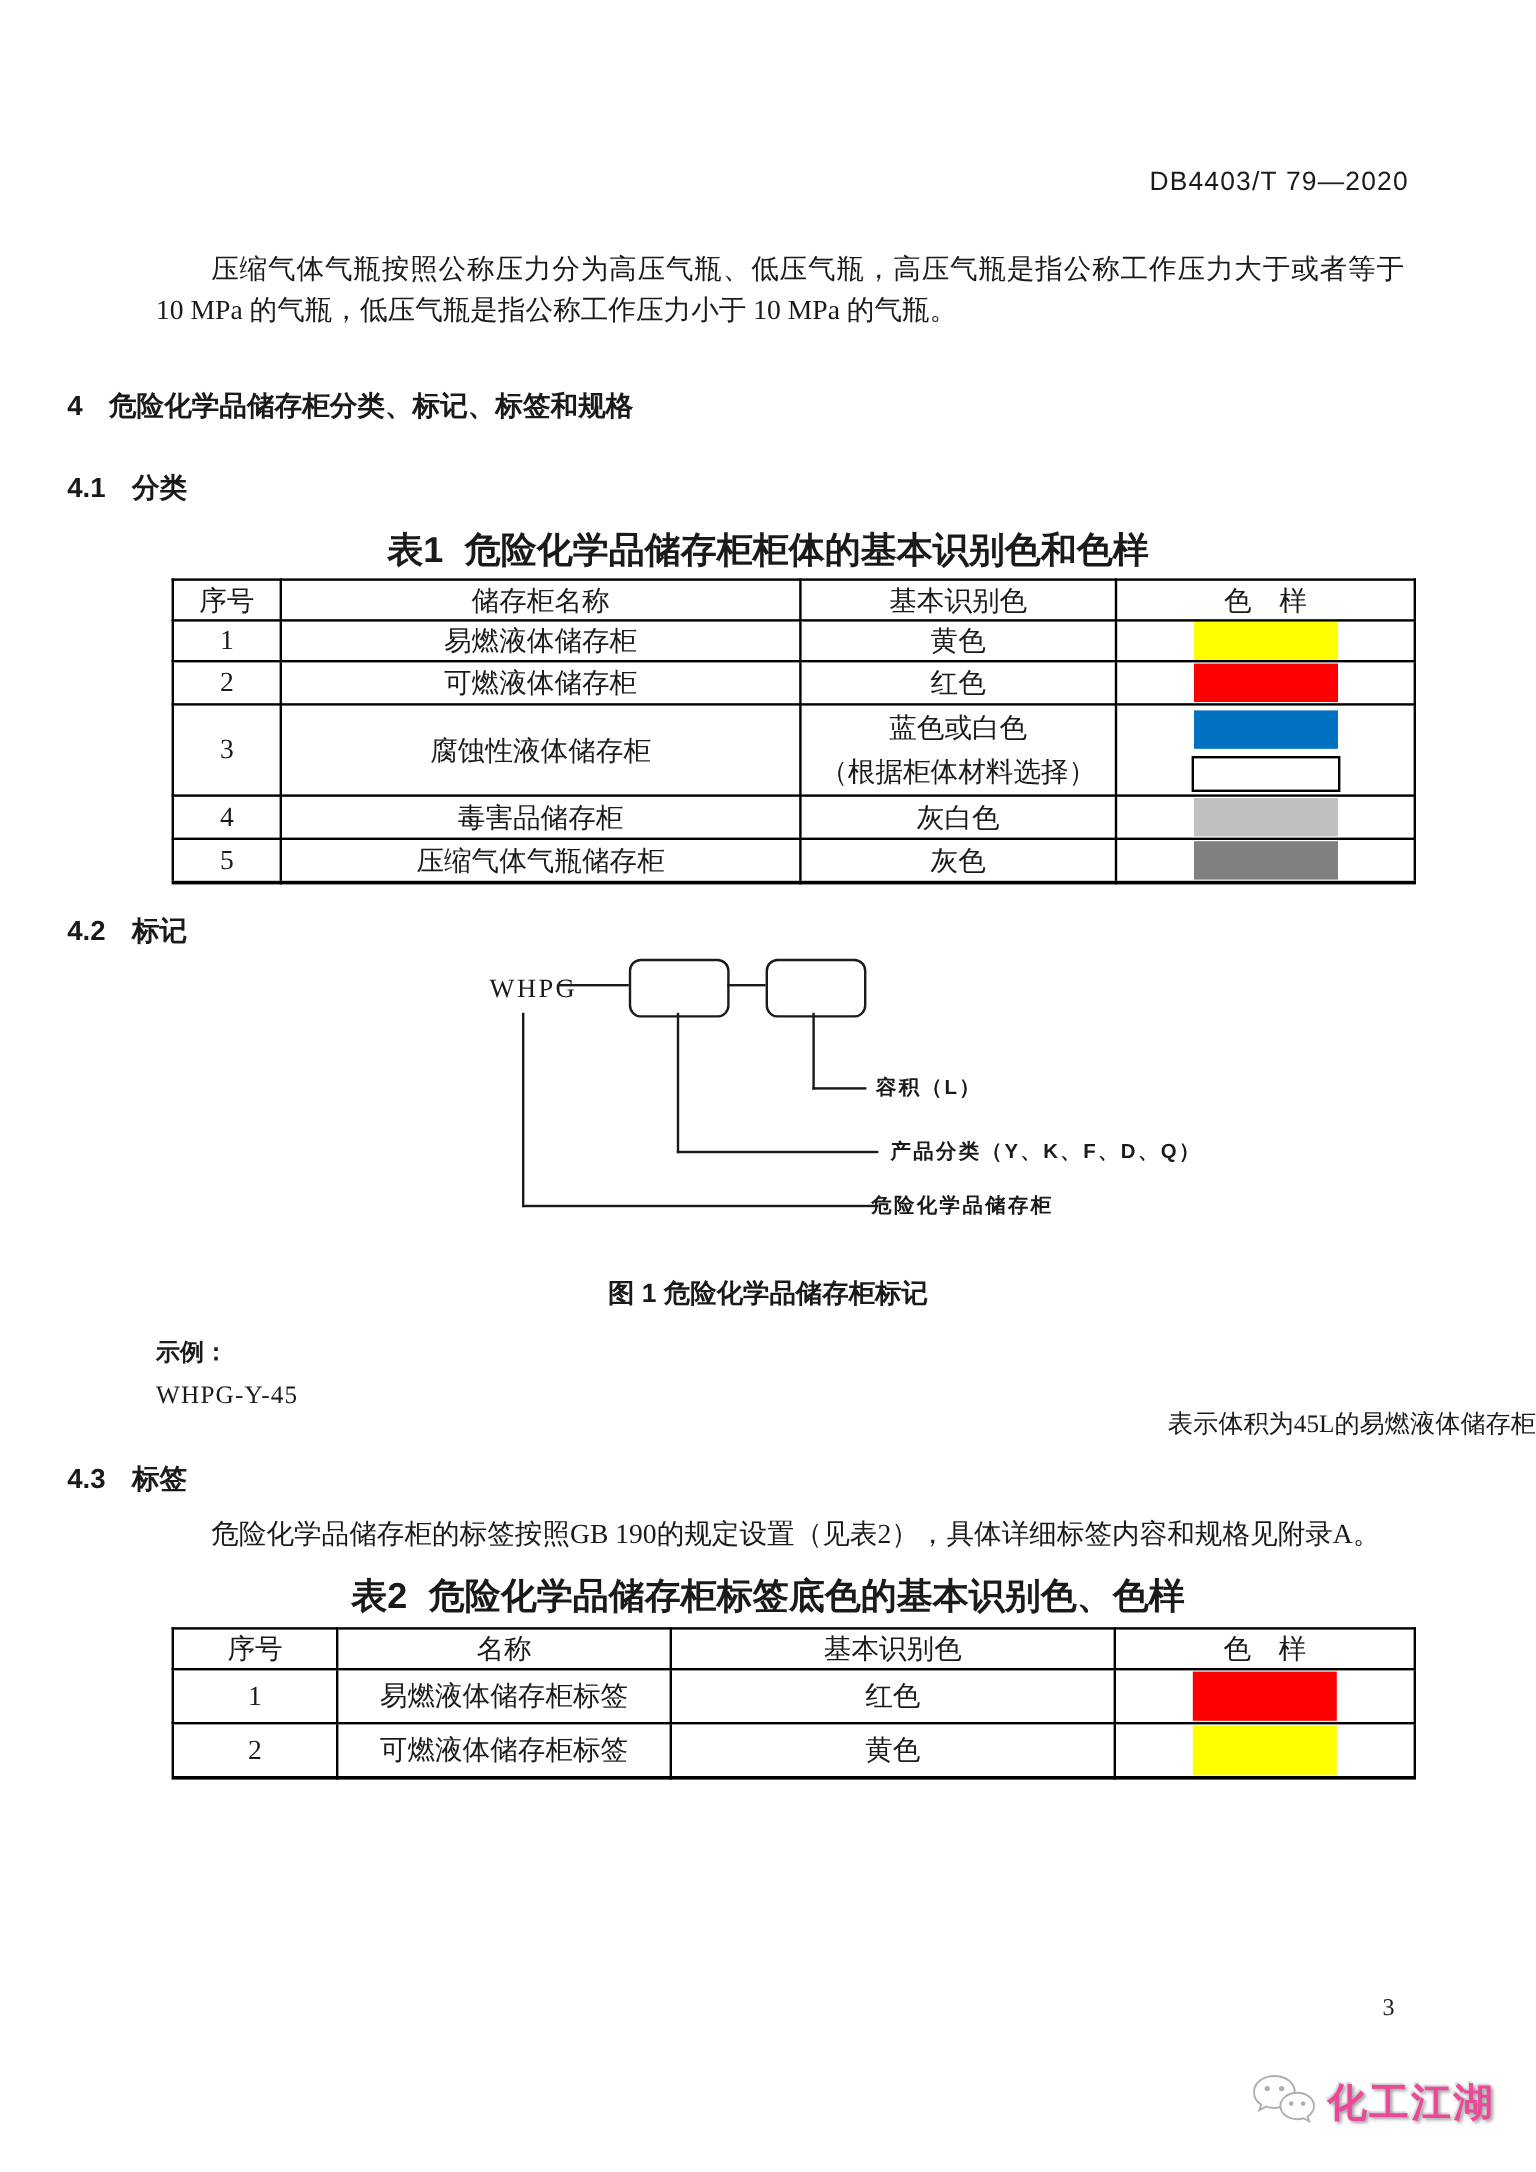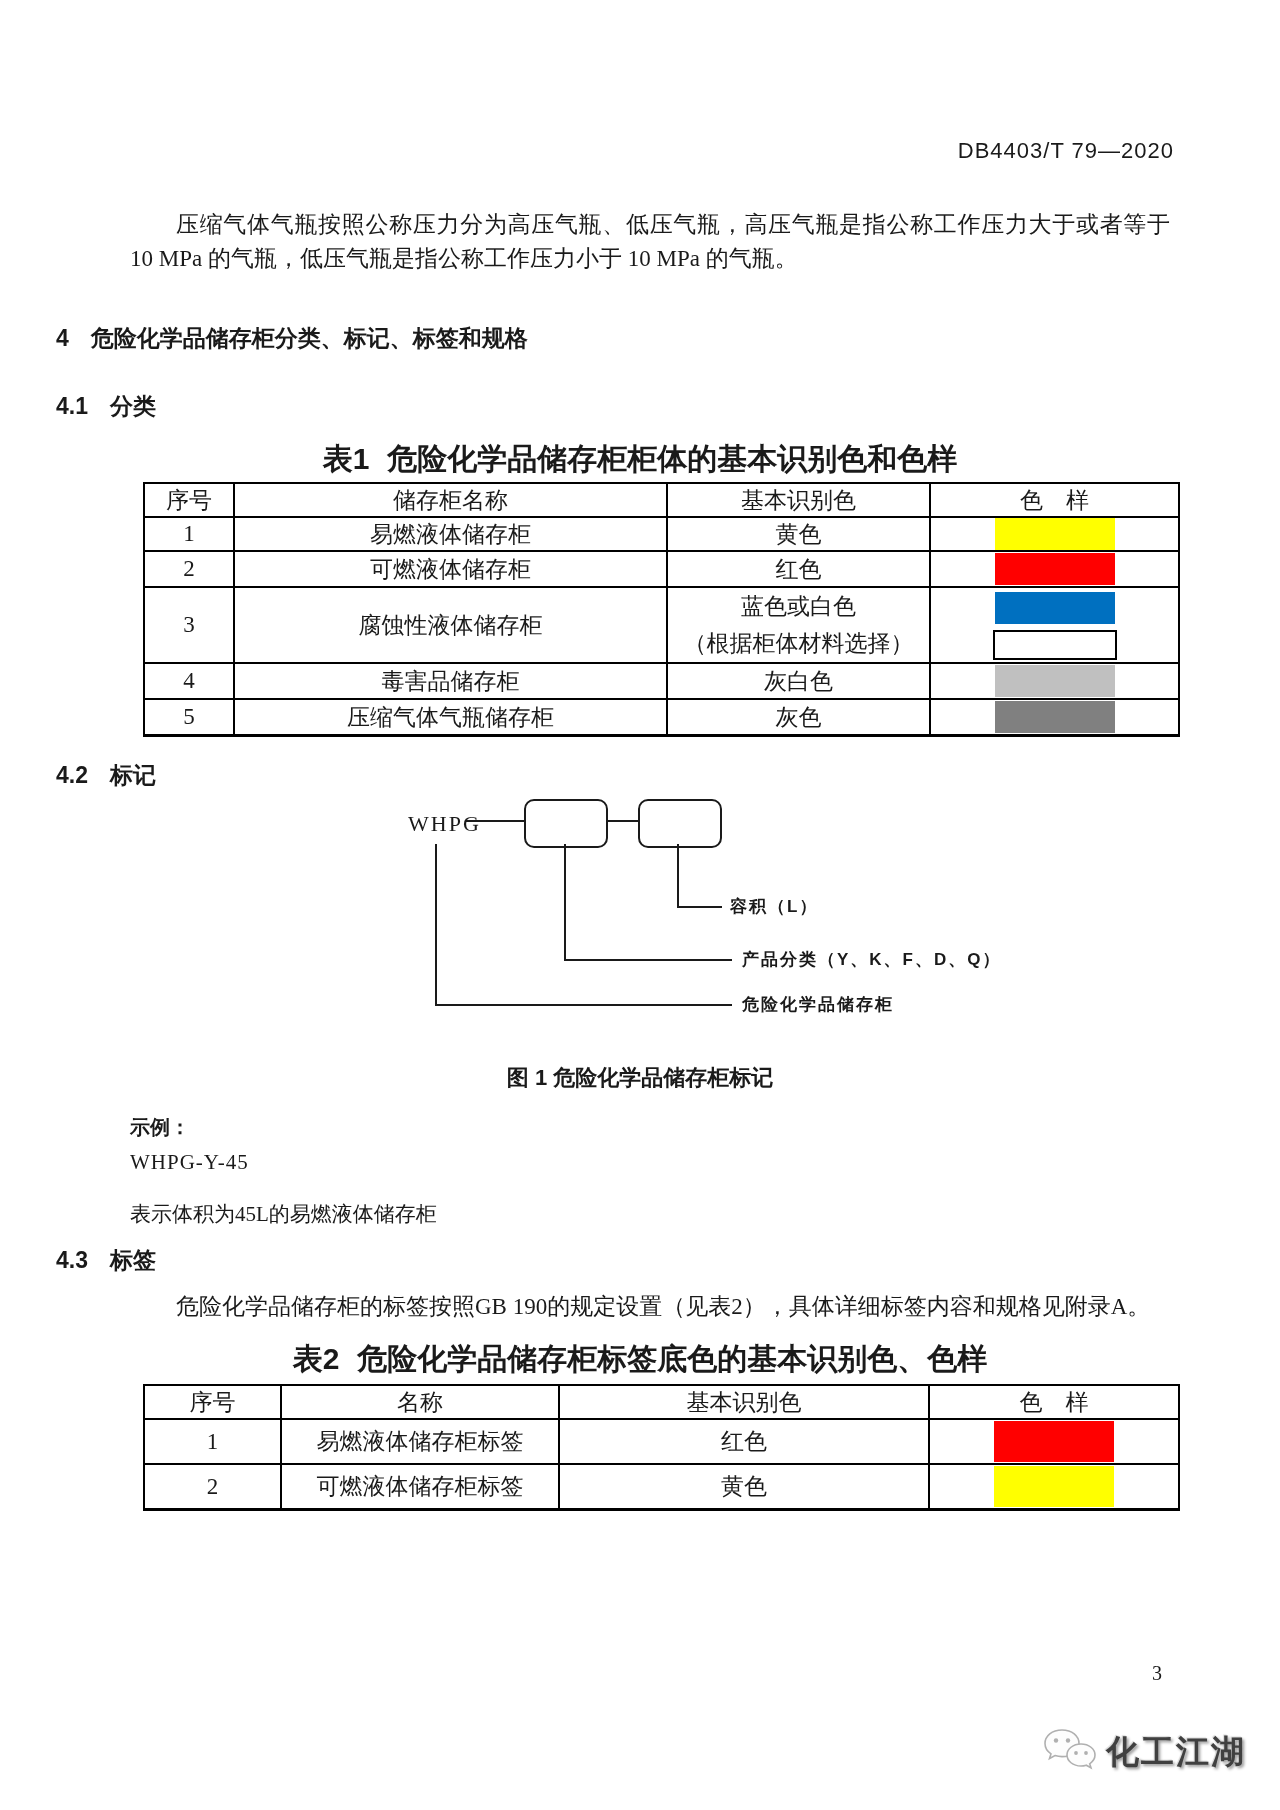--- a/index.html
+++ b/index.html
@@ -57,33 +57,33 @@
   .drop1{left:305px;top:53px;height:162px;}
   .drop2{left:434px;top:53px;height:117px;}
   .drop3{left:547px;top:53px;height:64px;}
   .lead1{left:547px;top:115px;width:45px;}
   .lead2{left:434px;top:168px;width:168px;}
   .lead3{left:305px;top:213px;width:297px;}
   .fig-label{position:absolute;font-family:"Liberation Sans","DejaVu Sans",sans-serif;
              font-weight:bold;font-size:17px;line-height:26px;letter-spacing:2px;}
   .lab1{left:600px;top:103px;}
   .lab2{left:612px;top:156px;}
-  .lab3{left:612px;top:201px;}
+  .lab3{left:596px;top:201px;}
   .fig-caption{text-align:center;font-family:"Liberation Sans","DejaVu Sans",sans-serif;
                font-weight:bold;font-size:22px;line-height:32px;}
   
   .ex-label{margin:20px 0 0 130px;font-family:"Liberation Sans","DejaVu Sans",sans-serif;
             font-weight:bold;font-size:20px;line-height:26px;}
   .ex-code{margin:10px 0 0 130px;font-size:21px;line-height:24px;letter-spacing:1px;}
-  .ex-desc{margin:28px 0 0 130px;font-size:21px;line-height:24px;}
+  .ex-desc{margin:0 0 0 130px;font-size:21px;line-height:24px;text-align:right;}
   
   .page-num{position:absolute;top:1662px;right:118px;font-size:20px;}
   .watermark{position:absolute;top:1726px;left:1042px;display:flex;align-items:center;}
   .wm-text{font-family:"Liberation Sans","DejaVu Sans",sans-serif;font-weight:bold;font-size:33px;
-           color:#404040;letter-spacing:2px;margin-left:8px;
+           color:#ec4899;letter-spacing:2px;margin-left:8px;
            text-shadow:2px 2px 3px #9c9c9c,-1px -1px 1px #d8d8d8;}
 </style>
 </head>
 <body>
 
 <div class="page">
 
   <div class="std-code">DB4403/T 79—2020</div>
 
   <div class="para p-intro">压缩气体气瓶按照公称压力分为高压气瓶、低压气瓶，高压气瓶是指公称工作压力大于或者等于 10 MPa 的气瓶，低压气瓶是指公称工作压力小于 10 MPa 的气瓶。</div>

